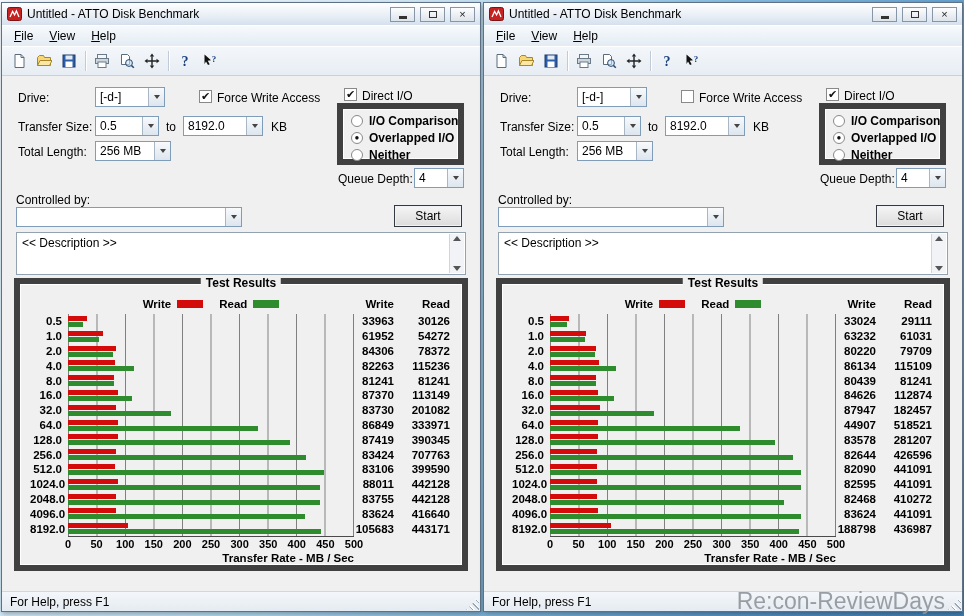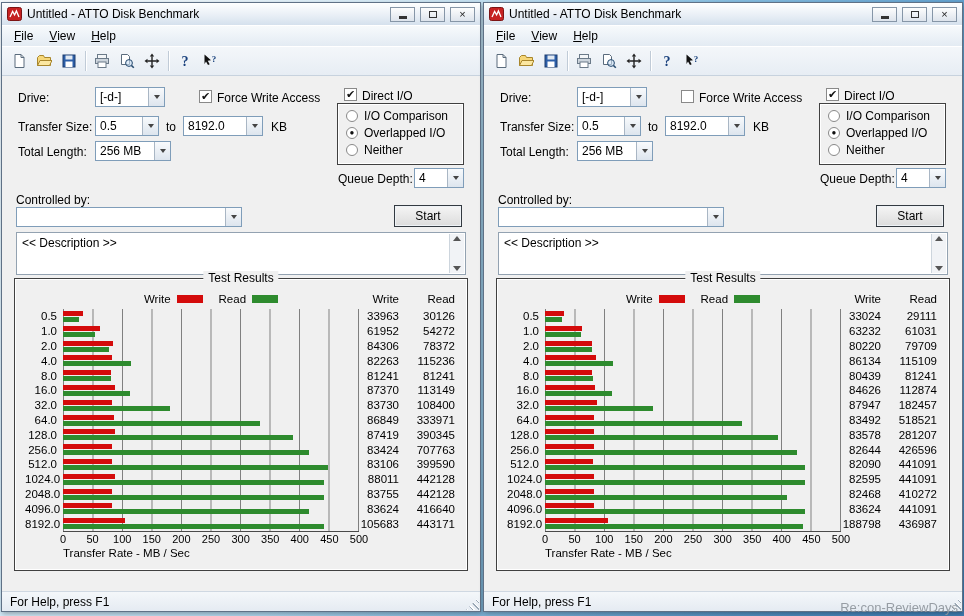--- a/index.html
+++ b/index.html
@@ -38,21 +38,21 @@
   .lbl { position:absolute; white-space:nowrap; }
   .combo { position:absolute; height:20px; background:#fff; border:1px solid #7f9db9; display:flex; align-items:stretch; }
   .combo-value { flex:1; display:flex; align-items:center; padding:0 4px; overflow:hidden; white-space:nowrap; }
   .combo-btn { width:16px; flex:0 0 16px; background:linear-gradient(#f8fafc,#dde5ee); border-left:1px solid #a9b6c4;
     display:flex; align-items:center; justify-content:center; }
   .arrow-down { width:0; height:0; border-left:3.5px solid transparent; border-right:3.5px solid transparent; border-top:4px solid #444; }
   .checkbox { position:absolute; width:13px; height:13px; border:1px solid #898989; background:#fff;
     font-size:11px; line-height:11px; text-align:center; color:#111; }
   .radio { position:absolute; width:12px; height:12px; border:1px solid #898989; border-radius:50%; background:#fff;
     font-size:8px; line-height:10px; text-align:center; color:#111; }
-  .groupbox { position:absolute; border:1px solid #404040; box-shadow:inset 0 0 0 1px #ffffff; }
+  .groupbox { position:absolute; border:6px solid #404040; box-shadow:inset 0 0 0 1px #ffffff;font-weight:bold; }
   .btn { position:absolute; border:1px solid #333a41; background:linear-gradient(#f5f5f5,#dcdcdc);
     box-shadow: inset 0 0 0 1px #eef2f6; text-align:right; font-size:12px; display:flex; align-items:center; justify-content:center; }
   .desc-box { position:absolute; background:#fff; border:1px solid #93a2b1; }
   .desc-text { position:absolute; left:5px; top:3px; font-size:12px; }
   .desc-scroll { position:absolute; top:1px; right:1px; bottom:1px; width:15px; background:#f1f3f6;
     border-left:1px solid #cdd5dd; display:flex; flex-direction:column; justify-content:space-between; align-items:center; padding:2px 0; }
   .tri-up { width:0; height:0; border-left:4px solid transparent; border-right:4px solid transparent; border-bottom:5px solid #555; }
   .tri-down { width:0; height:0; border-left:4px solid transparent; border-right:4px solid transparent; border-top:5px solid #555; }
   .group-label { position:absolute; top:-8px; left:50%; transform:translateX(-50%); background:#f0f0f0; padding:0 5px; font-size:12px; white-space:nowrap; }
   .rg-content { position:absolute; left:4px; right:4px; top:10px; bottom:2px; display:flex; flex-direction:column; }
@@ -70,22 +70,22 @@
     background-size:10% 100%; border-right:1px solid #7f7f7f; }
   .bar { height:5px; }
   .bar + .bar { margin-top:1px; }
   .val { text-align:right; }
   .val.vw { padding-right:12px; }
   .val.vr { padding-right:2px; }
   .axis-row { height:16px; flex:0 0 16px; }
   .axis-plot { position:relative; border-top:1px solid #4a4a4a; height:16px; }
   .tick { position:absolute; top:1px; transform:translateX(-50%); font-size:11px; }
   .xlabel-row { height:15px; flex:0 0 15px; font-size:11.5px; }
-  .xlabel { text-align:left; }
-  .watermark { position:absolute; right:6px; bottom:1px; font-size:13px; color:#8e959c; opacity:.9; z-index:40;margin-top:36px; }
+  .xlabel { text-align:right; }
+  .watermark { position:absolute; right:19px; bottom:1px; font-size:23px; color:#8e959c; opacity:.9; z-index:40;margin-top:36px; }
 </style>
 </head>
 <body>
 
 <div id="desktop">
   <span class="watermark">Re:con-ReviewDays</span>
 <div class="window" style="left: 1px;">
     <div class="titlebar">
       <span style="display:flex;">
         <svg width="15" height="14" viewBox="0 0 15 14">
@@ -290,21 +290,21 @@
                 <div class="bar" style="width: 22.6298%; background: rgb(46, 139, 46);"></div>
               </div>
               <div class="val vw">87370</div>
               <div class="val vr">113149</div>
               <div class="row-label">32.0</div>
               <div class="plot-cell">
                 <div class="bar" style="width: 16.746%; background: rgb(212, 11, 11);"></div>
                 <div class="bar" style="width: 36.3108%; background: rgb(46, 139, 46);"></div>
               </div>
               <div class="val vw">83730</div>
-              <div class="val vr">108400</div>
+              <div class="val vr">201082</div>
               <div class="row-label">64.0</div>
               <div class="plot-cell">
                 <div class="bar" style="width: 17.3698%; background: rgb(212, 11, 11);"></div>
                 <div class="bar" style="width: 66.7942%; background: rgb(46, 139, 46);"></div>
               </div>
               <div class="val vw">86849</div>
               <div class="val vr">333971</div>
               <div class="row-label">128.0</div>
               <div class="plot-cell">
                 <div class="bar" style="width: 17.4838%; background: rgb(212, 11, 11);"></div>
@@ -598,21 +598,21 @@
                 <div class="bar" style="width: 17.5894%; background: rgb(212, 11, 11);"></div>
                 <div class="bar" style="width: 36.4914%; background: rgb(46, 139, 46);"></div>
               </div>
               <div class="val vw">87947</div>
               <div class="val vr">182457</div>
               <div class="row-label">64.0</div>
               <div class="plot-cell">
                 <div class="bar" style="width: 16.6984%; background: rgb(212, 11, 11);"></div>
                 <div class="bar" style="width: 66.6276%; background: rgb(46, 139, 46);"></div>
               </div>
-              <div class="val vw">83492</div>
+              <div class="val vw">44907</div>
               <div class="val vr">518521</div>
               <div class="row-label">128.0</div>
               <div class="plot-cell">
                 <div class="bar" style="width: 16.7156%; background: rgb(212, 11, 11);"></div>
                 <div class="bar" style="width: 78.8364%; background: rgb(46, 139, 46);"></div>
               </div>
               <div class="val vw">83578</div>
               <div class="val vr">281207</div>
               <div class="row-label">256.0</div>
               <div class="plot-cell">

